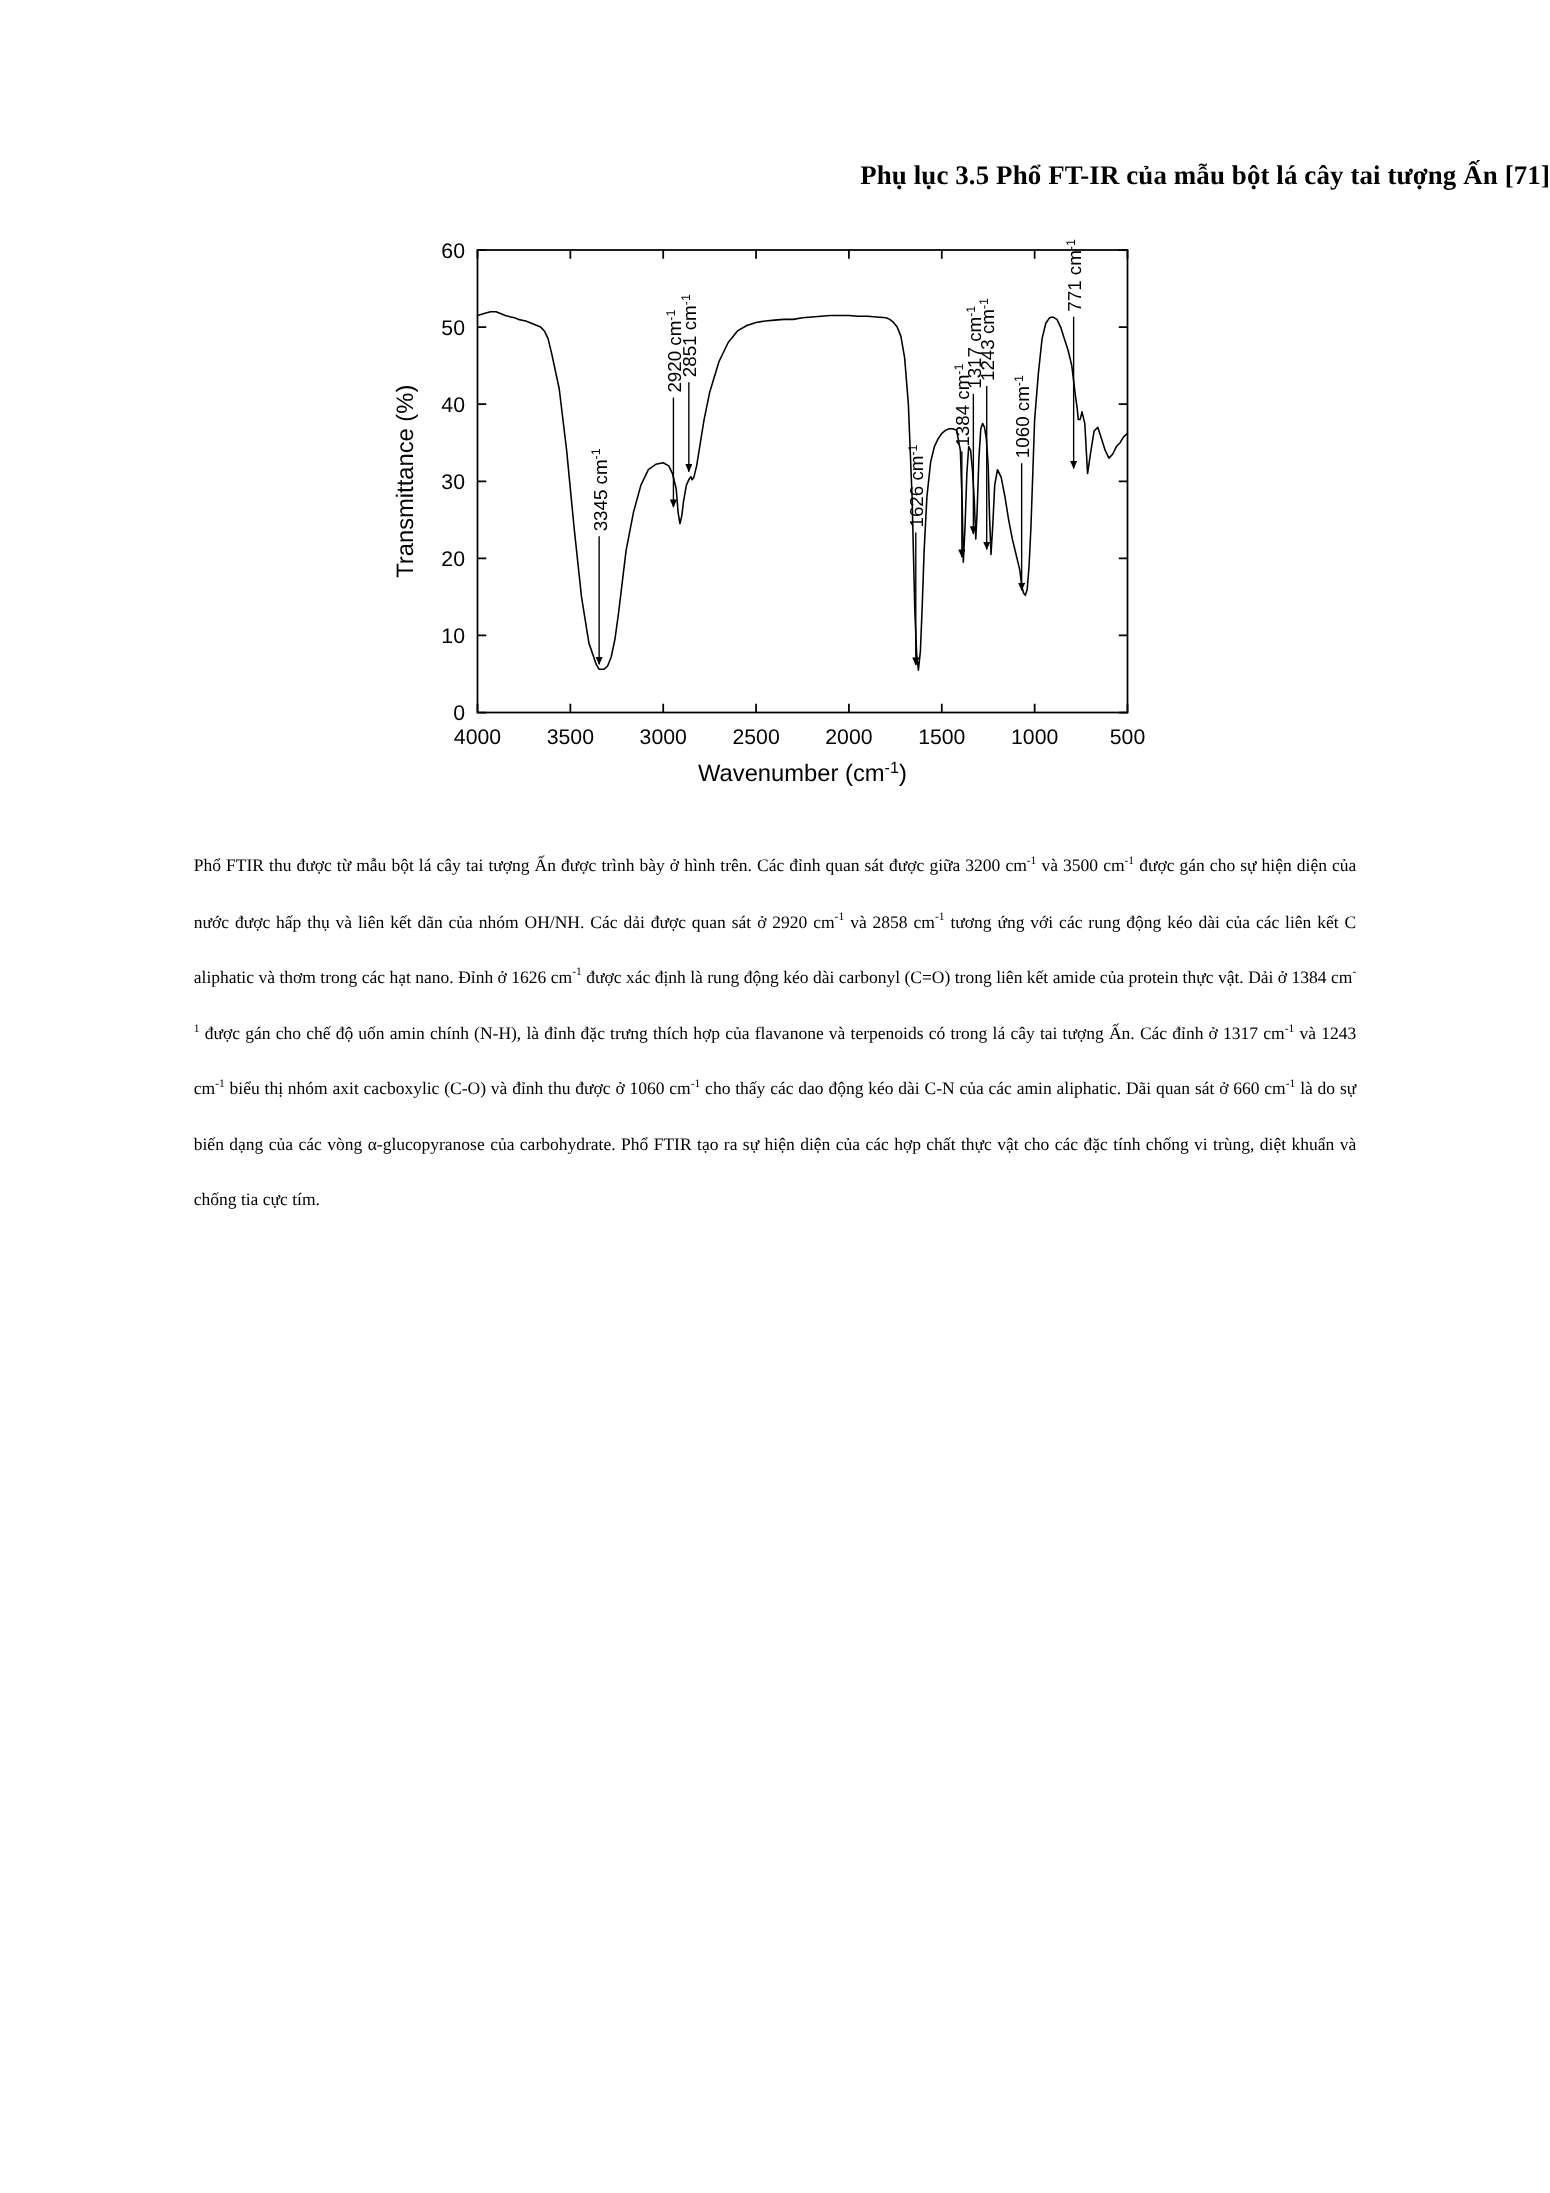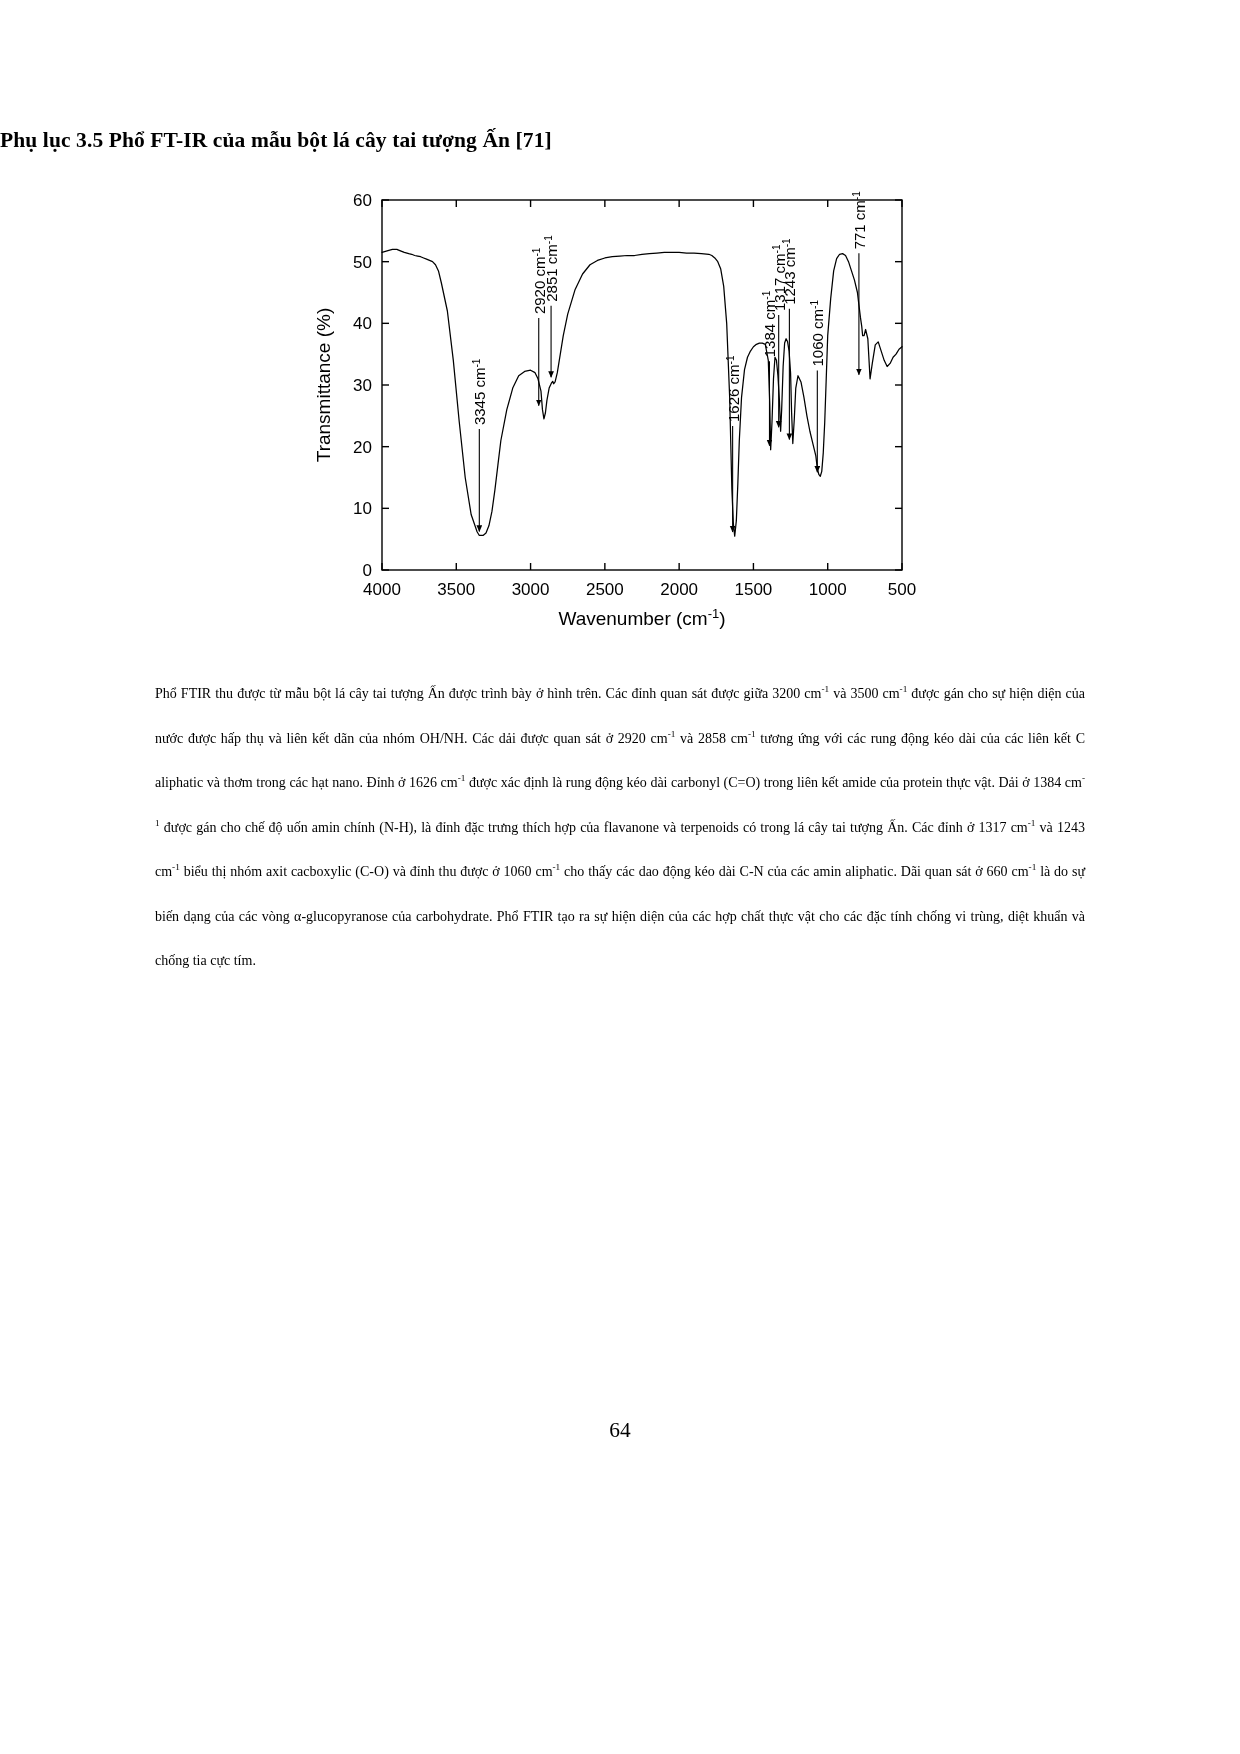--- a/index.html
+++ b/index.html
@@ -19,21 +19,21 @@
     left: 0; top: 0;
     width: 1240px;
     height: 1754px;
     overflow: hidden;
   }
   .fig-title {
     position: absolute;
     left: 0;
     top: 128px;
     width: 1240px;
-    text-align: left;
+    text-align: right;
     font-family: "Liberation Serif", serif;
     font-weight: bold;
     font-size: 21.5px;
     letter-spacing: 0.1px;
   }
   .chart-wrap {
     position: absolute;
     left: 290px;
     top: 178px;
     width: 640px;
@@ -153,15 +153,14 @@
         <text text-anchor="start" transform="translate(533.3142857142857,188.49999999999997) rotate(-90)" font-family="&quot;Liberation Sans&quot;, sans-serif" font-size="15" fill="#000"><tspan>1060 cm</tspan><tspan baseline-shift="super" font-size="10">-1</tspan></text>
         <line x1="568.9142857142857" y1="75.33333333333331" x2="568.9142857142857" y2="196.83333333333331" stroke="#000" stroke-width="1.1" marker-end="url(#arrowhead)"></line>
         <text text-anchor="start" transform="translate(574.9142857142857,71.33333333333331) rotate(-90)" font-family="&quot;Liberation Sans&quot;, sans-serif" font-size="15" fill="#000"><tspan>771 cm</tspan><tspan baseline-shift="super" font-size="10">-1</tspan></text>
       </svg>
   </div>
 
   <div class="body-text">
     <p>Phổ FTIR thu được từ mẫu bột lá cây tai tượng Ấn được trình bày ở hình trên. Các đỉnh quan sát được giữa 3200 cm<sup>-1</sup> và 3500 cm<sup>-1</sup> được gán cho sự hiện diện của nước được hấp thụ và liên kết dãn của nhóm OH/NH. Các dải được quan sát ở 2920 cm<sup>-1</sup> và 2858 cm<sup>-1</sup> tương ứng với các rung động kéo dài của các liên kết C aliphatic và thơm trong các hạt nano. Đỉnh ở 1626 cm<sup>-1</sup> được xác định là rung động kéo dài carbonyl (C=O) trong liên kết amide của protein thực vật. Dải ở 1384 cm<sup>-1</sup> được gán cho chế độ uốn amin chính (N-H), là đỉnh đặc trưng thích hợp của flavanone và terpenoids có trong lá cây tai tượng Ấn. Các đỉnh ở 1317 cm<sup>-1</sup> và 1243 cm<sup>-1</sup> biểu thị nhóm axit cacboxylic (C-O) và đỉnh thu được ở 1060 cm<sup>-1</sup> cho thấy các dao động kéo dài C-N của các amin aliphatic. Dãi quan sát ở 660 cm<sup>-1</sup> là do sự biến dạng của các vòng α-glucopyranose của carbohydrate. Phổ FTIR tạo ra sự hiện diện của các hợp chất thực vật cho các đặc tính chống vi trùng, diệt khuẩn và chống tia cực tím.</p>
   </div>
 
-  <div class="page-number">64</div>
 
 </div>
 
 </body></html>

